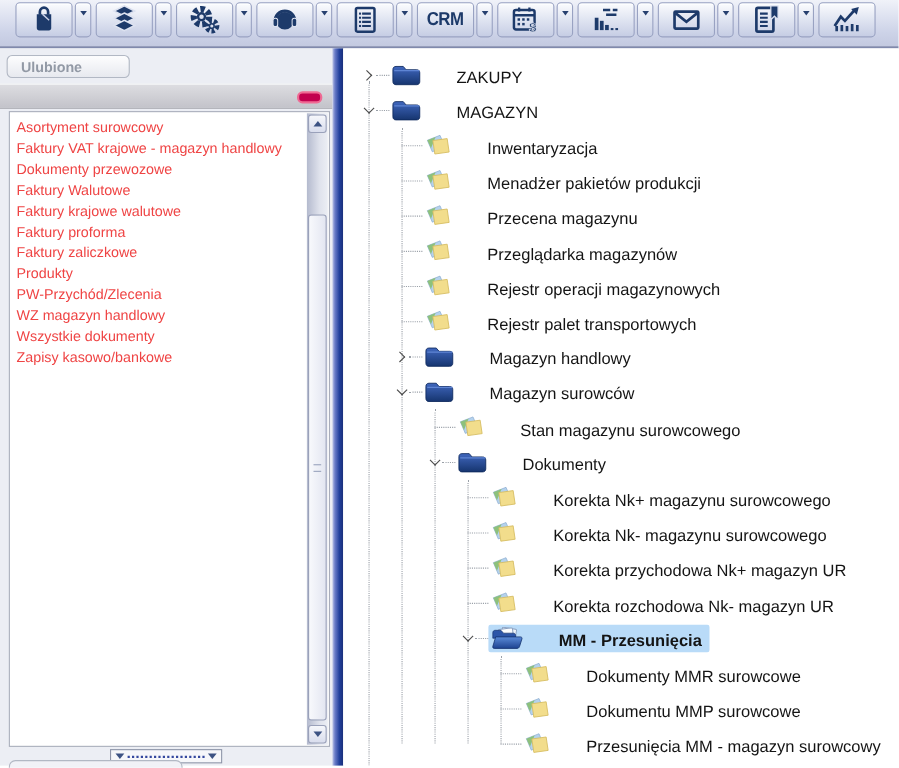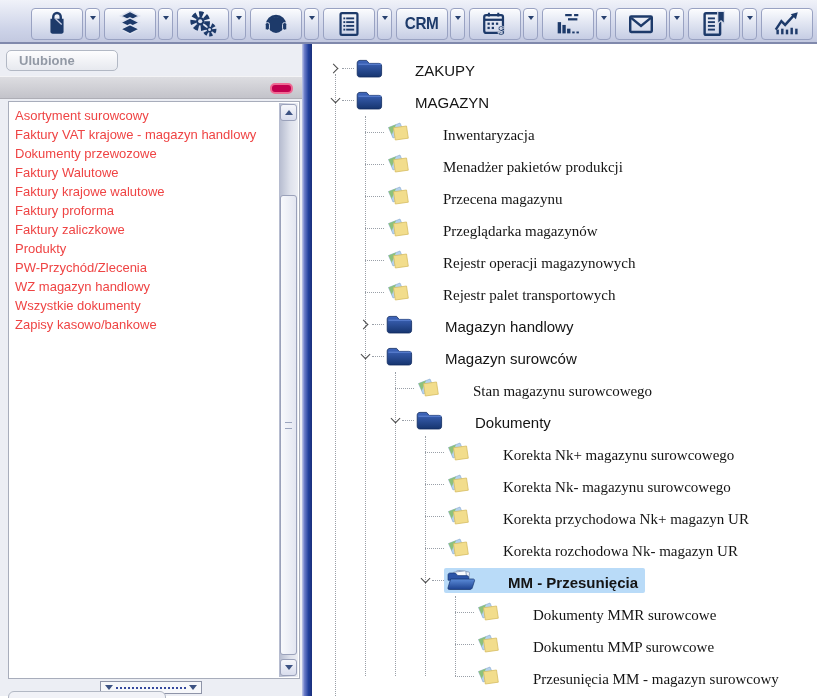--- a/index.html
+++ b/index.html
@@ -7,21 +7,21 @@
   body {
     width:817px; height:698px; overflow:hidden; position:relative;
     font-family:"Liberation Sans", sans-serif; background:#ffffff;
   }
 
   
   .toolbar {
     height:44px; width:817px;
     background:linear-gradient(#f0f2f9,#cdd3e8 70%,#c3c9e0);
     border-bottom:2px solid #8089ac;
-    display:flex; align-items:flex-end; padding:2px 0 3px 2px;flex-direction:column;
+    display:flex; align-items:flex-start; padding:2px 0 3px 2px;
   }
   .gripper {
     width:10px; margin:3px 2px 3px 0;
     background-image:radial-gradient(circle,#8a93b5 1px, transparent 1.3px);
     background-size:5px 5px; background-position:1px 1px;
   }
   .tb-group { display:flex; margin-right:4px; }
   .tb-btn {
     width:52px; border:1px solid #99a2c2; border-radius:4px;
     background:linear-gradient(#fbfcfe,#dde2f0 55%,#c6cde4);
@@ -125,21 +125,21 @@
   .node { position:relative; }
   .row { display:flex; align-items:center; height:32px; white-space:nowrap; cursor:pointer; position:relative; }
   .tw { width:14px; display:flex; align-items:center; justify-content:center; flex:none; }
   .chev {
     width:7px; height:7px;
     border-right:1.7px solid #4a4a4a; border-bottom:1.7px solid #4a4a4a;
     transform:rotate(-45deg); margin-left:-3px;
   }
   .row.expanded .chev { transform:rotate(45deg); margin:-3px 0 0 0; }
   .stub { height:0; border-top:1px dotted #9aa0a8; width:12px; flex:none; }
-  .row.leafrow { padding-left:7px;font-family:Liberation Serif, serif; }
+  .row.leafrow { padding-left:7px; }
   .row.leafrow .stub { width:19px; }
   .content { display:flex; align-items:flex-end; padding:2px 7px 2px 2px; border-radius:2px;gap:24px; }
   .row.selected .content { background:#b9dbf8;font-weight:bold; }
   .ticon { display:flex; flex:none; }
   .tlabel { margin-left:8px; }
   .kids { padding-left:30px; position:relative; }
   .kids::before {
     content:""; position:absolute; left:37px; top:0; bottom:16px;
     border-left:1px dotted #9aa0a8;
   }

